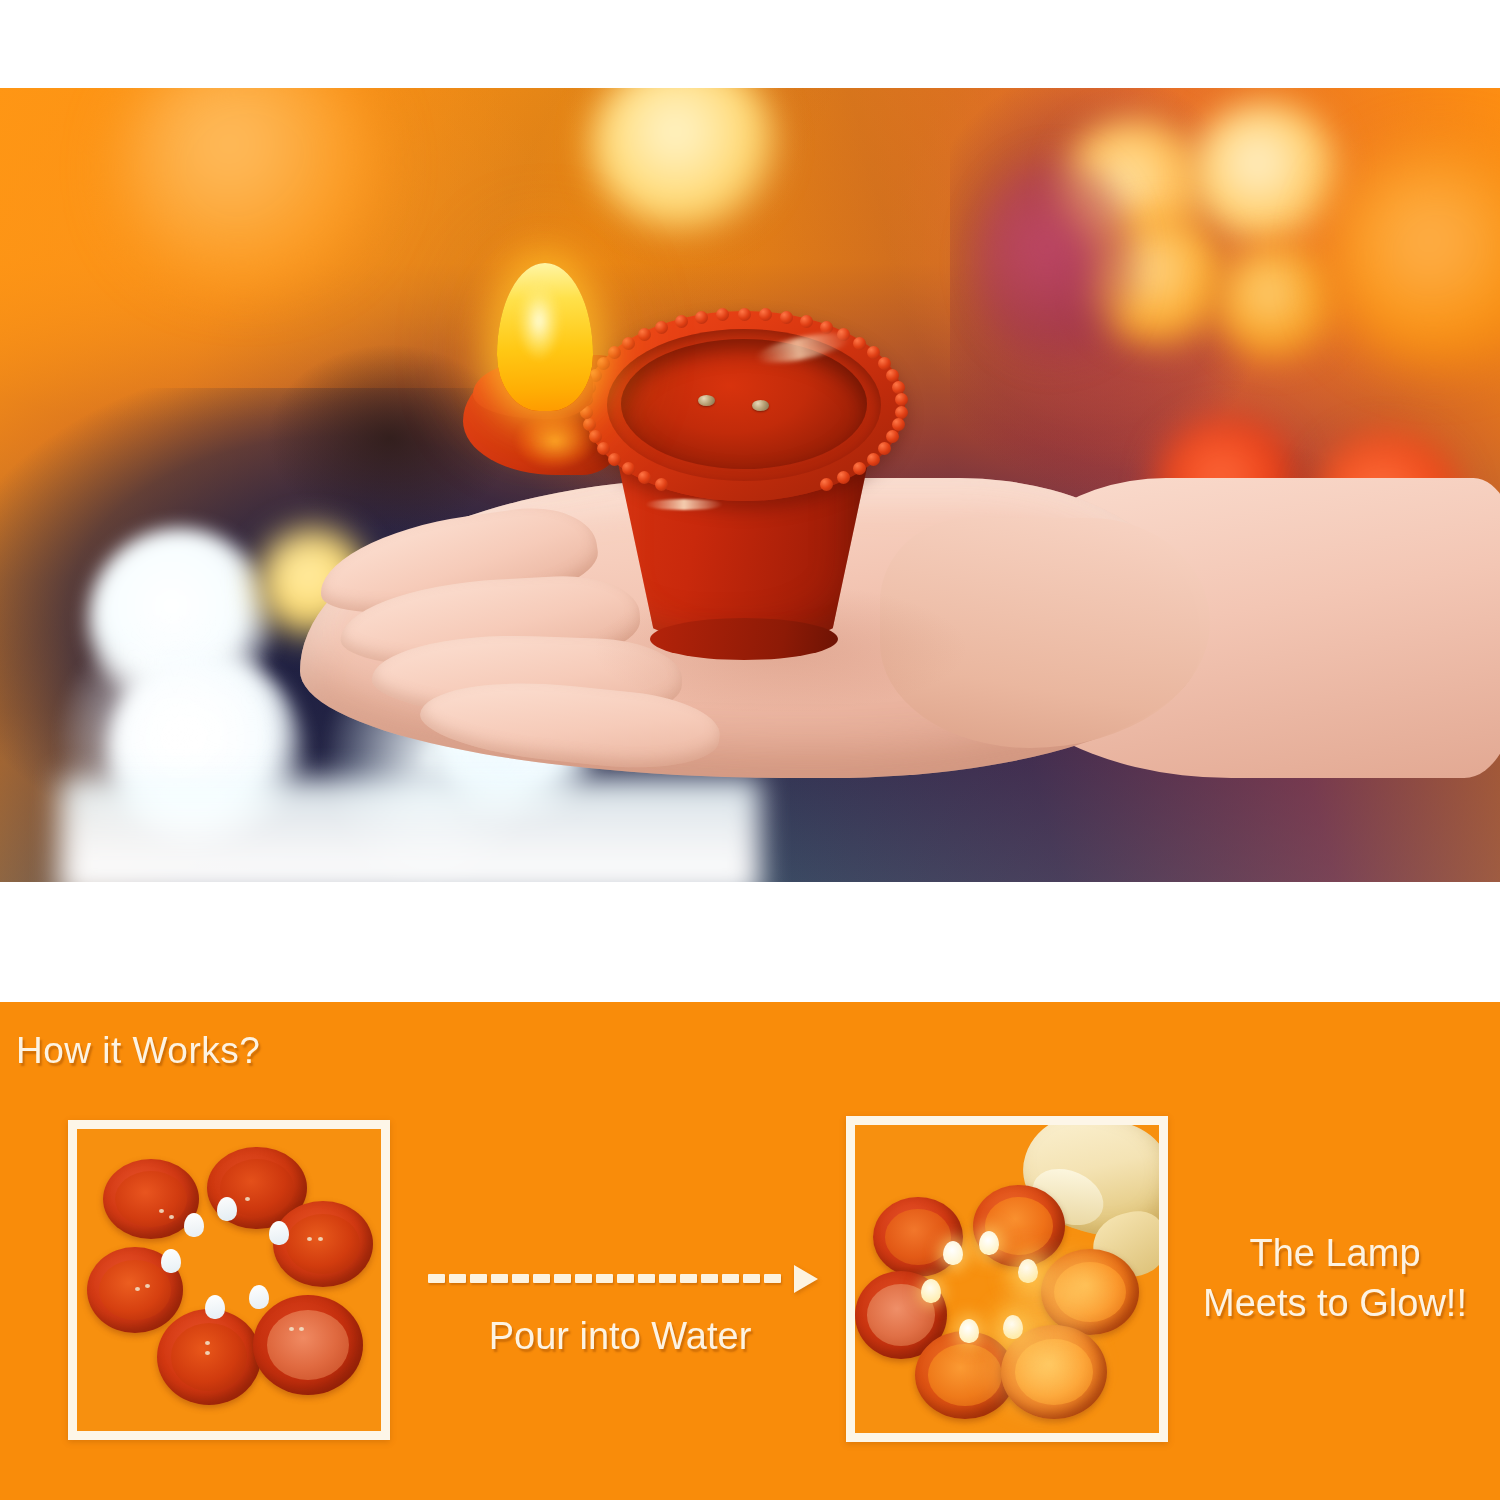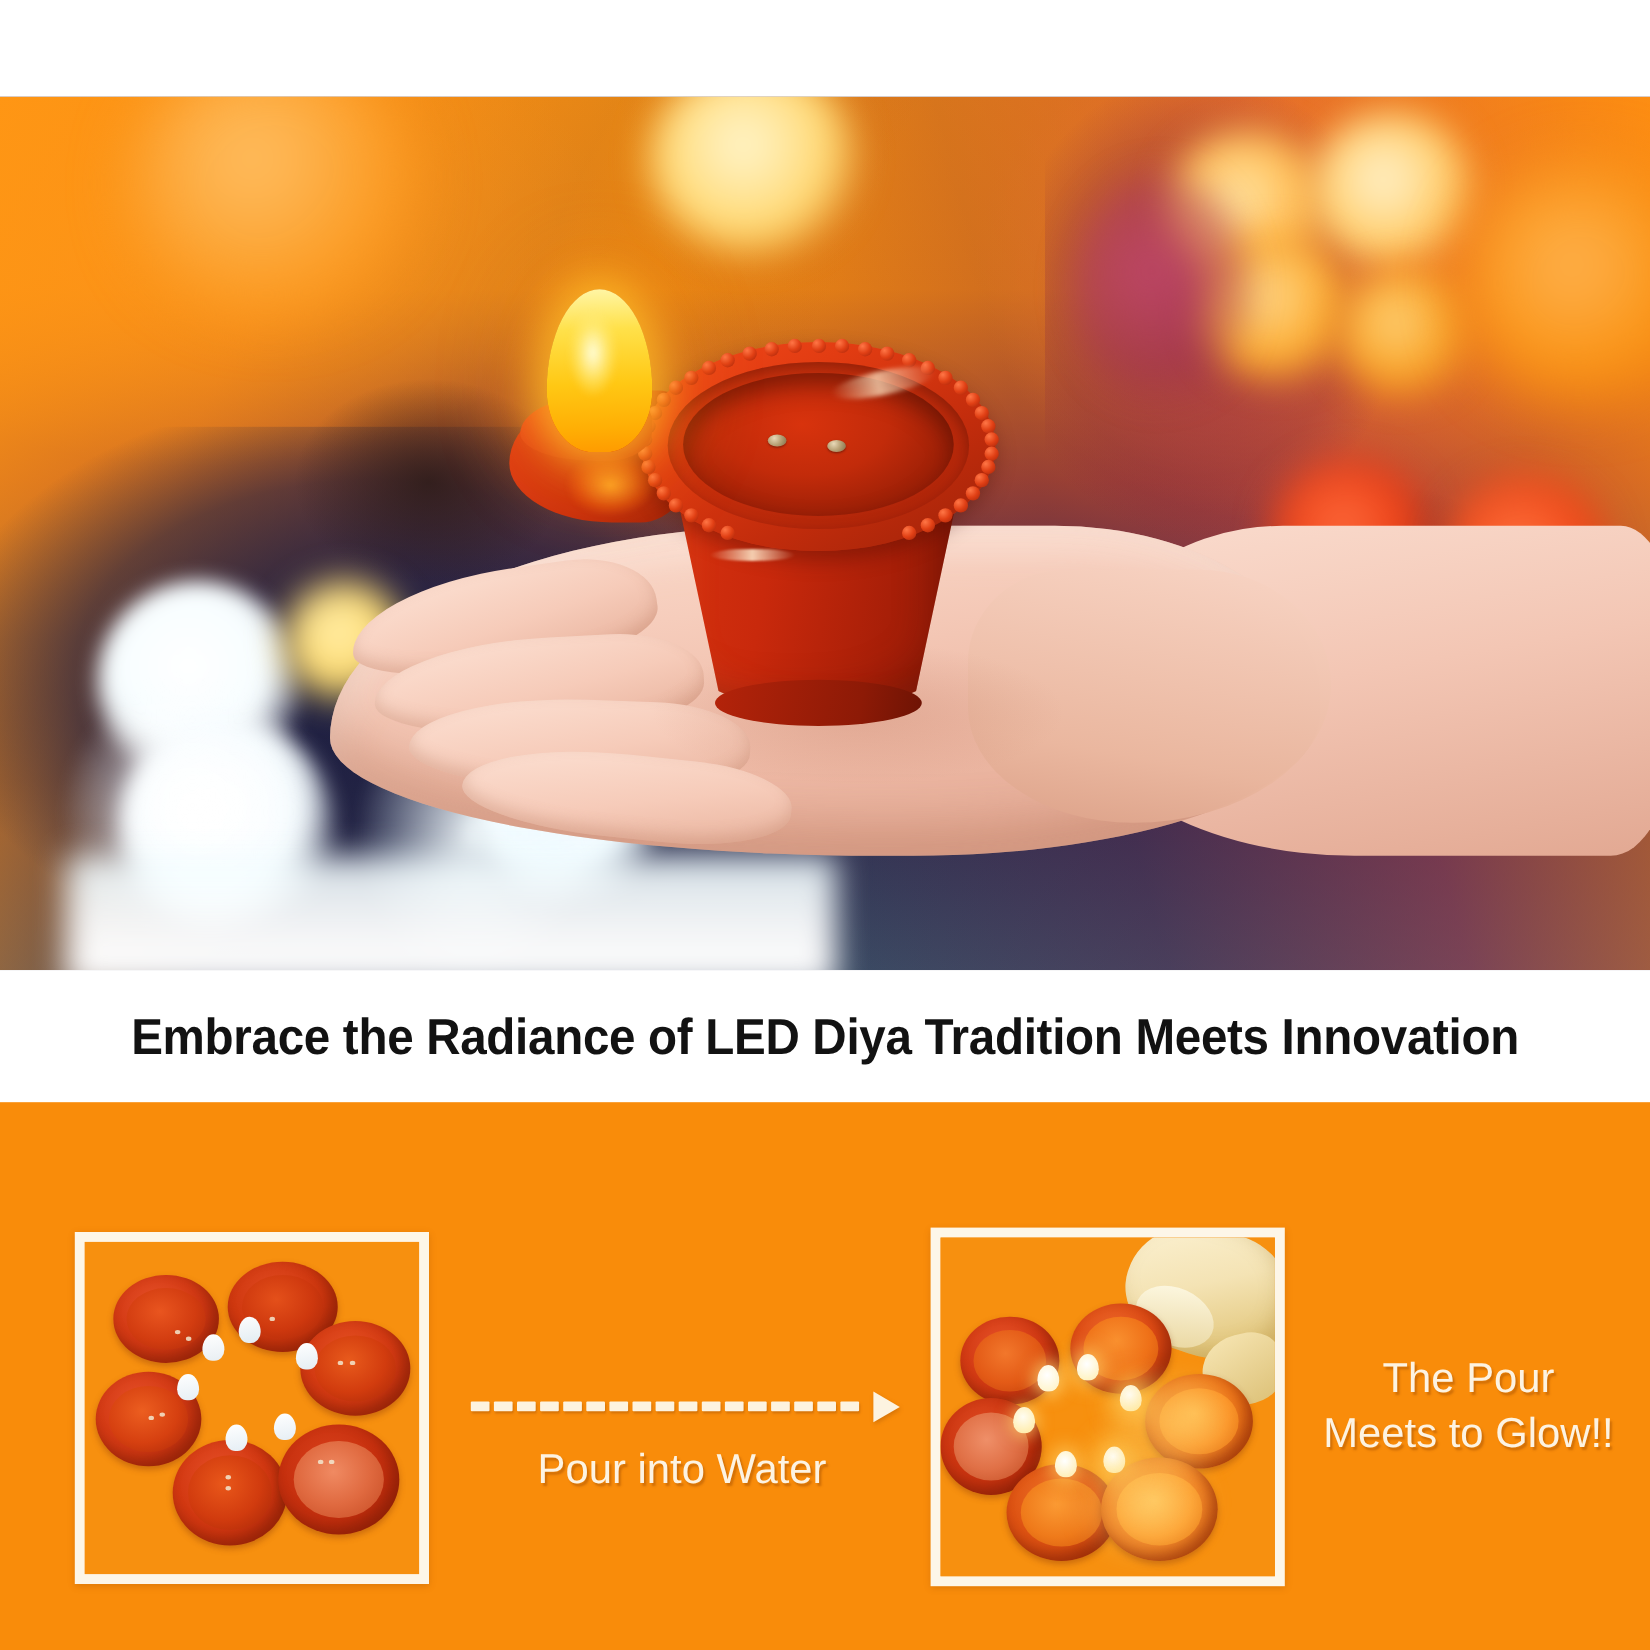--- a/index.html
+++ b/index.html
@@ -455,26 +455,24 @@
       <div class="contact c2"></div>
       <div class="diya-spout-lip"></div>
       <div class="spout-glow"></div>
       <div class="flame"></div>
       <div class="flame-core"></div>
       <div class="diya-hl"></div>
       <div class="diya-hl2"></div>
     </div>
   </div>
 
-  <div class="subtitle-bar">
-    <div class="subtitle">Embrace the Radiance of LED Diya Tradition Meets Innovation</div>
-  </div>
 
   <div class="panel"></div>
 
+  <div class="how-label">How it Works?</div>
 
   <div class="photo-frame frame-left">
     <div class="photo-inner">
       <div class="mini-diya" style="left:26px;top:30px;width:96px;height:80px;background:radial-gradient(ellipse at 40% 35%, #e8522a 0%, #d33a14 45%, #a62408 100%);">
         <div class="inner" style="background:radial-gradient(ellipse at 42% 38%, #e9551f 0%, #d23c10 55%, #ad2909 100%);"></div>
       </div>
       <div class="mini-bulb" style="left:107px;top:84px;background:linear-gradient(170deg,#ffffff,#e8eef2);"></div>
       <div class="mini-dot" style="left:82px;top:80px;"></div>
       <div class="mini-dot" style="left:92px;top:86px;"></div>
 
@@ -574,17 +572,17 @@
       <div class="dash" style="left: 294px;"></div>
       <div class="dash" style="left: 315px;"></div>
       <div class="dash" style="left: 336px;"></div>
     </div>
 
   <div class="caption-center">
     <div>Pour into Water</div>
   </div>
 
   <div class="caption-right">
-    <div>The Pour</div>
+    <div>The Lamp</div>
     <div>Meets to Glow!!</div>
   </div>
 
 </div>
 
 </body></html>

